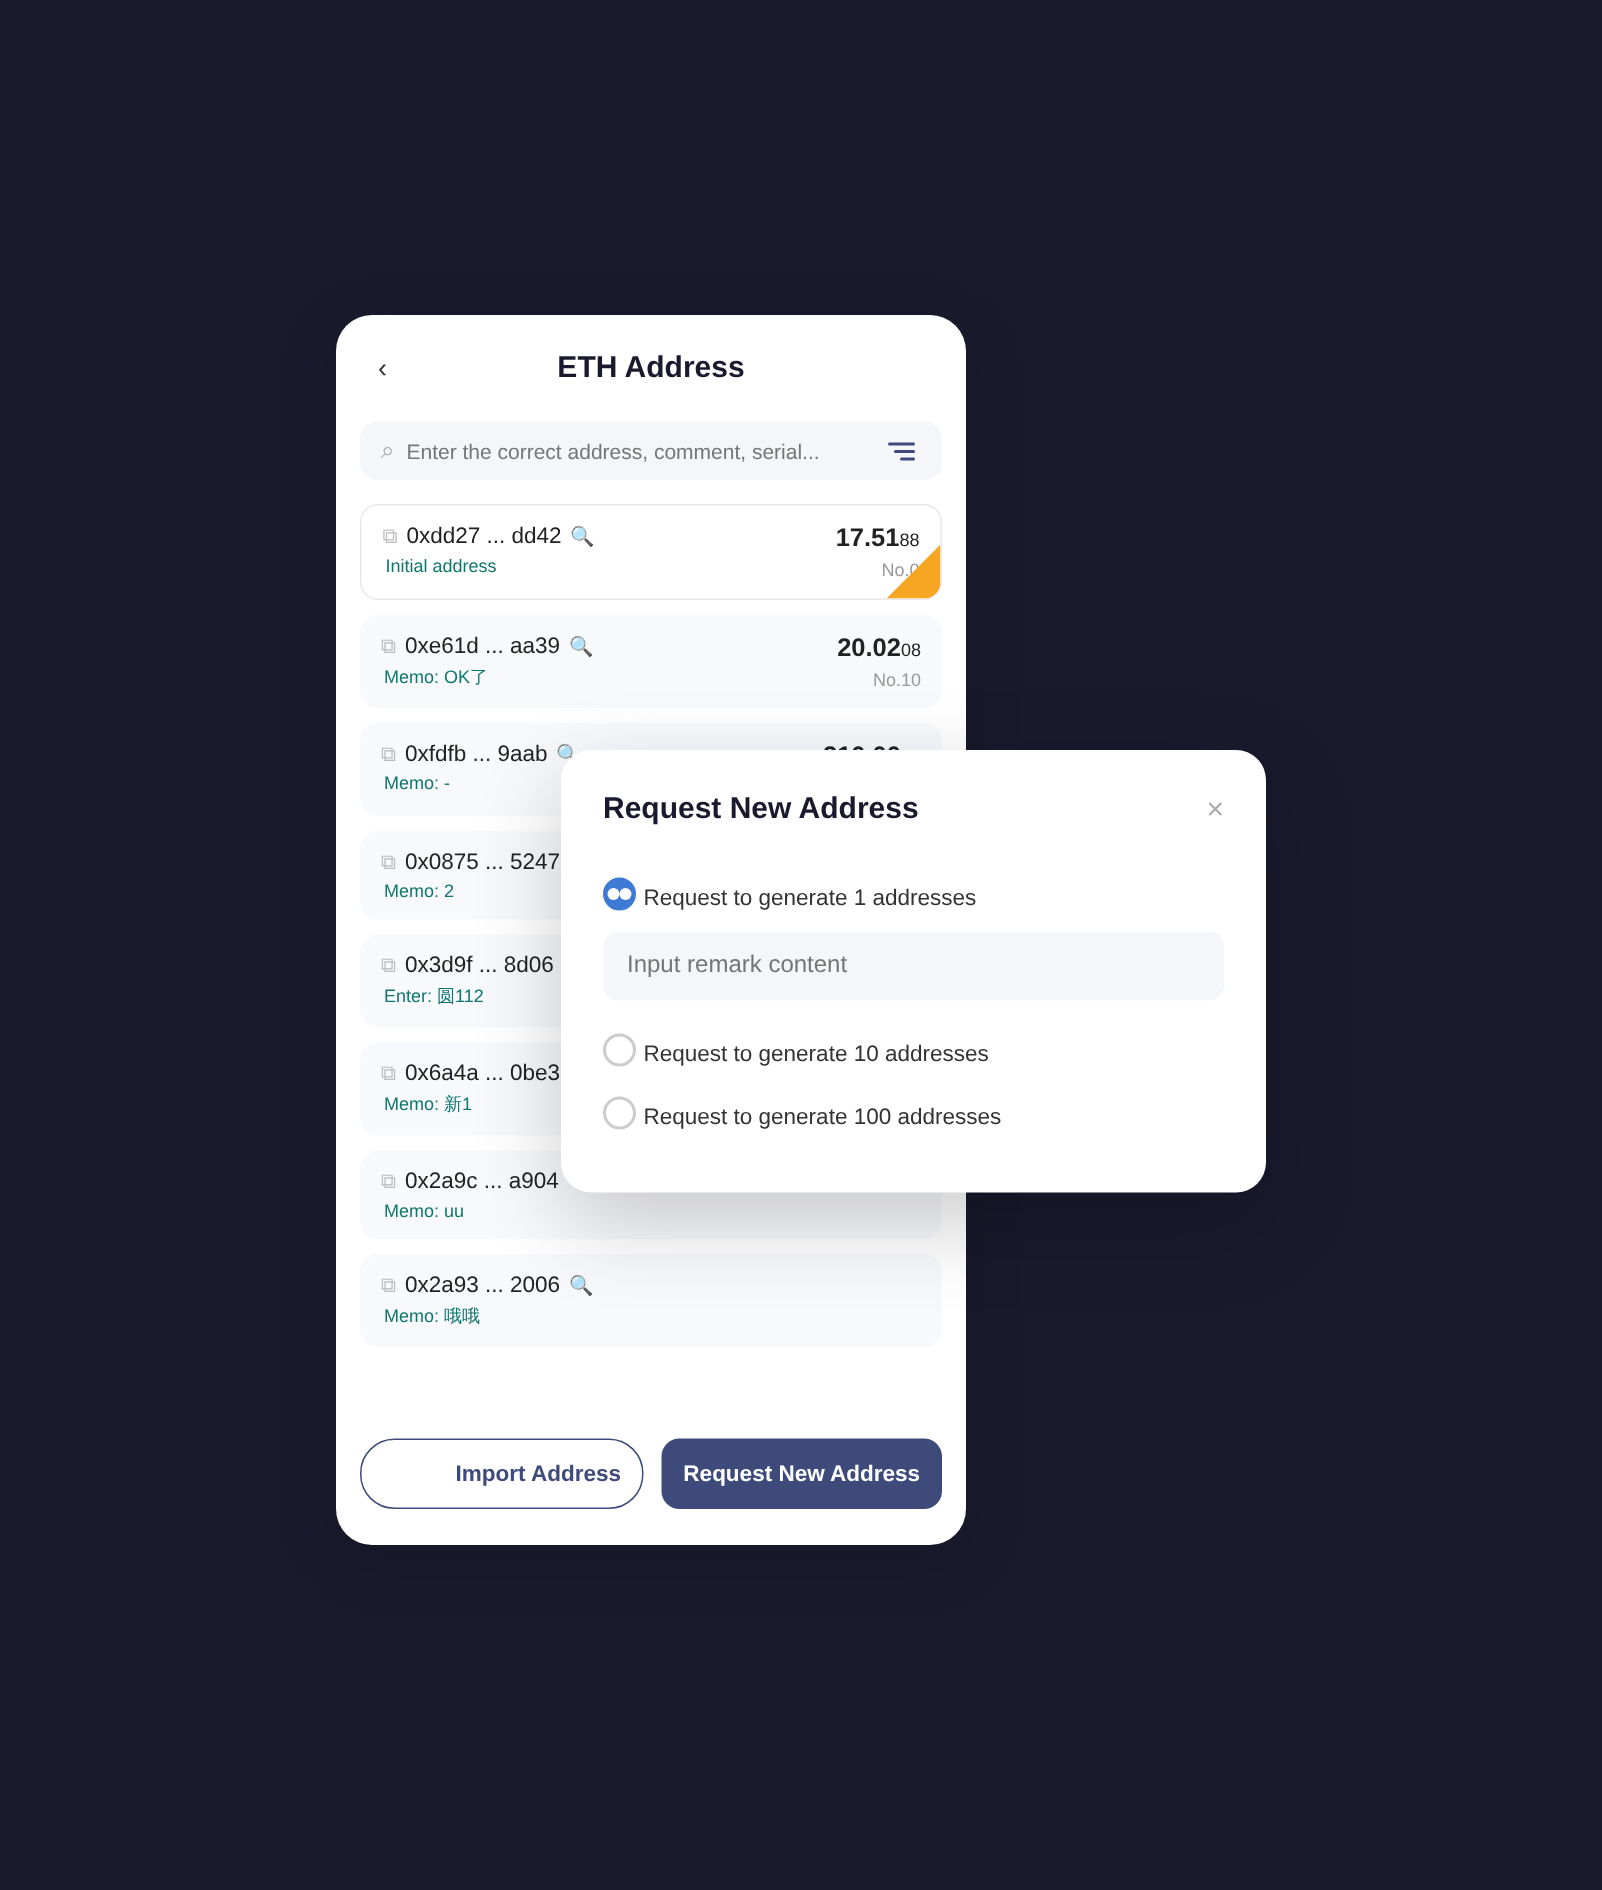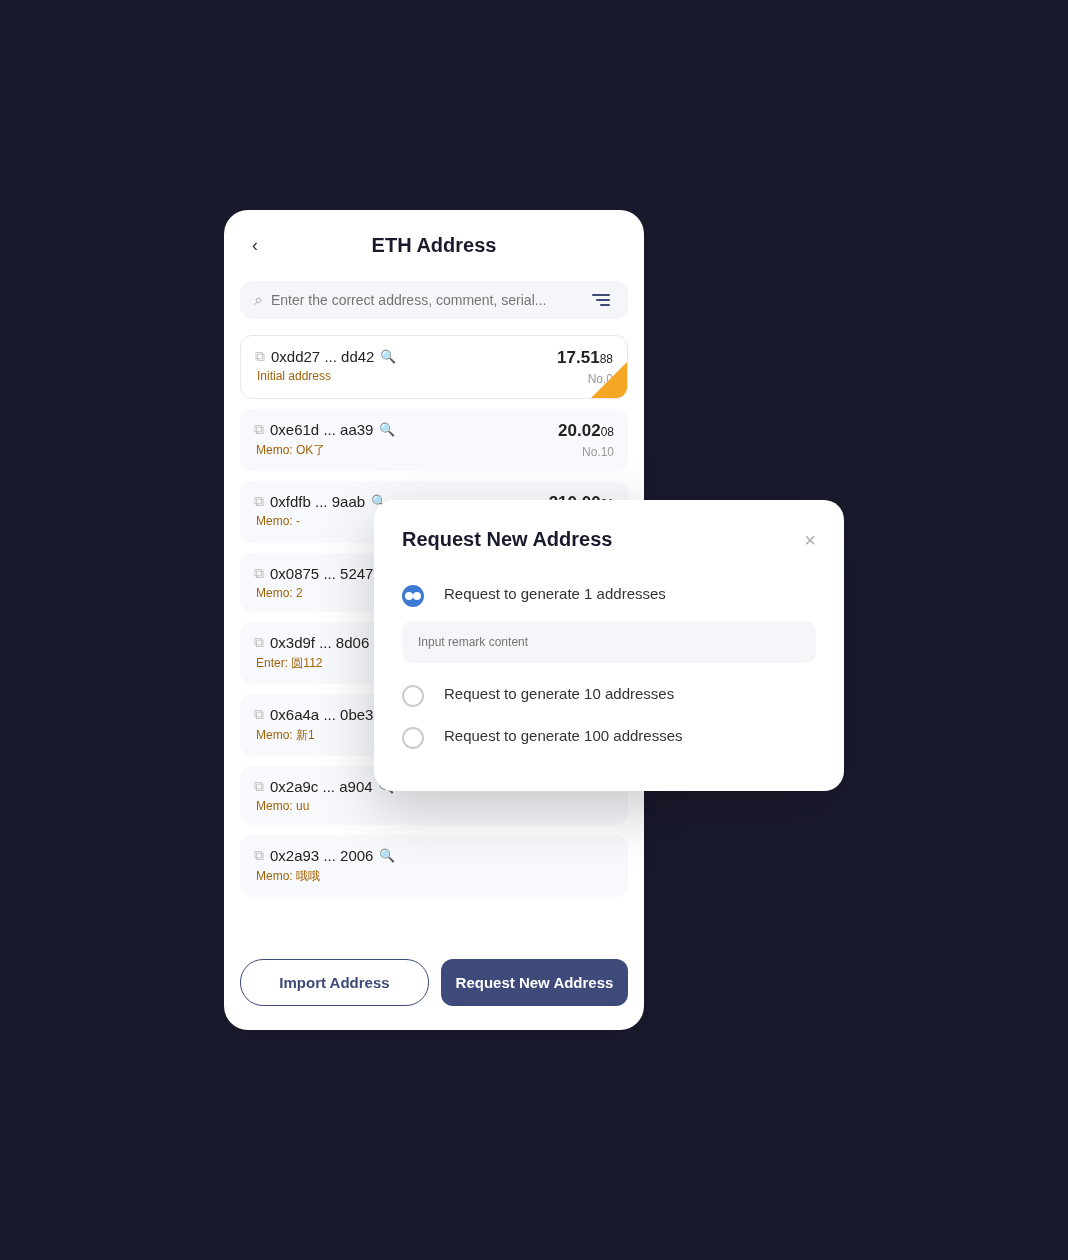--- a/index.html
+++ b/index.html
@@ -146,21 +146,21 @@
     }
 
     .search-addr-icon {
       color: #aaa;
       font-size: 13px;
       cursor: pointer;
     }
 
     .address-memo {
       font-size: 12px;
-      color: #a16207;
+      color: #0f766e;
       padding-left: 2px;
     }
 
     .address-right {
       display: flex;
       flex-direction: column;
       align-items: flex-end;
       gap: 4px;
     }
 
@@ -207,20 +207,21 @@
     .btn-import {
       flex: 1;
       padding: 14px;
       border: 1.5px solid #3d4a7a;
       border-radius: 23px;
       background: #fff;
       color: #3d4a7a;
       font-size: 15px;
       font-weight: 600;
       cursor: pointer;
+      text-align: right;
     }
 
     .btn-request {
       flex: 1;
       padding: 14px;
       border: none;
       border-radius: 12px;
       background: #3d4a7a;
       color: #fff;
       font-size: 15px;
@@ -273,22 +274,22 @@
     }
 
     .modal-options {
       display: flex;
       flex-direction: column;
       gap: 0;
     }
 
     .radio-option {
       display: flex;
-      align-items: flex-start;
-      gap: 20px;
+      align-items: flex-end;
+      gap: 5px;
       padding: 10px 0;
       cursor: pointer;
     }
 
     .radio-circle {
       width: 22px;
       height: 22px;
       border-radius: 50%;
       border: 2px solid #ccc;
       flex-shrink: 0;
@@ -315,21 +316,21 @@
       color: #333;
     }
 
     .remark-input {
       width: 100%;
       margin: 4px 0 12px;
       padding: 14px 16px;
       background: #f5f6fa;
       border: none;
       border-radius: 10px;
-      font-size: 12px;
+      font-size: 16px;
       color: #1d4ed8;
       outline: none;
     }
 
     
     .filter-icon-svg {
       display: flex;
       flex-direction: column;
       gap: 3px;
       align-items: flex-end;

